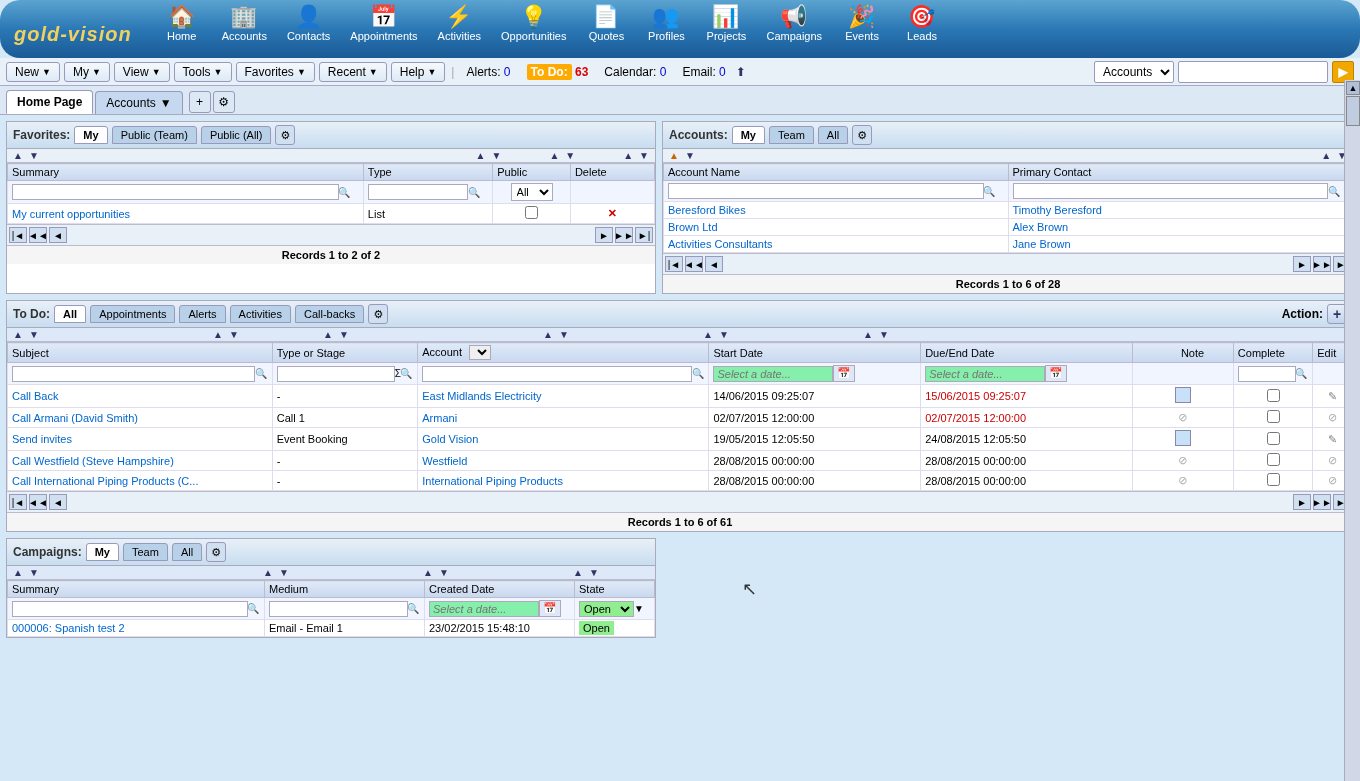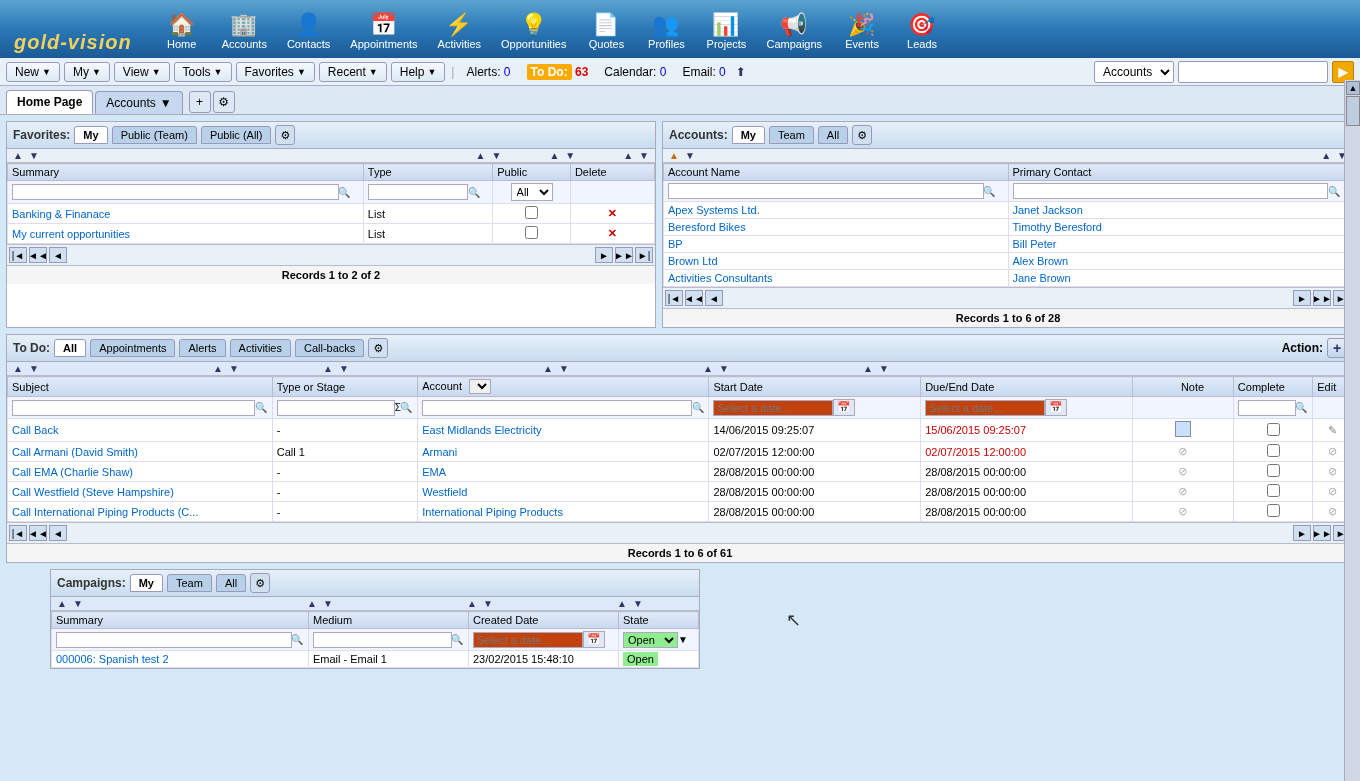--- a/index.html
+++ b/index.html
@@ -3,23 +3,24 @@
   <meta charset="utf-8">
   <style>
     * { box-sizing: border-box; margin: 0; padding: 0; }
     body { font-family: Arial, Helvetica, sans-serif; font-size: 12px; background: #d4e8f7; overflow-x: hidden; }
 
     
     #top-nav {
       background: linear-gradient(180deg, #5ba3d0 0%, #2a78b5 50%, #1a5a96 100%);
       display: flex;
       align-items: flex-end;
-      padding: 4px 4px;
+      padding: 12px 4px;
       height: 58px;
       gap: 0;
+      border-radius: 20px;
     }
     .nav-item {
       display: flex;
       flex-direction: column;
       align-items: center;
       color: white;
       text-decoration: none;
       padding: 4px 10px 4px 10px;
       font-size: 11px;
       cursor: pointer;
@@ -324,21 +325,22 @@
       font-size: 14px;
       font-weight: bold;
       color: #336;
     }
 
     .date-input {
       border: 1px solid #aab;
       font-size: 11px;
       padding: 1px 3px;
       width: 120px;
-      background: #c2410c;
+      background: #86efac;
+      font-style: italic;
     }
     .cal-btn {
       border: 1px solid #aab;
       background: #e0e8f8;
       padding: 1px 3px;
       cursor: pointer;
       font-size: 11px;
     }
 
     .open-state {
@@ -350,21 +352,20 @@
       font-size: 11px;
       background: #90ee90;
     }
 
     .dropdown-arrow { font-size: 9px; }
 
     
     .campaigns-panel {
       width: 650px;
       max-width: 650px;
-      margin-left: 44px;
     }
 
     .highlight-arrow { color: #cc6600; }
   </style>
 </head>
 <body>
 
 <div id="top-nav">
   <div class="logo-area">
     <span class="logo-text">gold-vision</span>
@@ -545,26 +546,20 @@
                   <span style="font-size:10px;">🔍</span>
                 </div>
               </td>
             <td style="text-align:center;">
               <select class="type-select"><option>All</option><option>Yes</option><option>No</option></select>
             </td>
             <td></td>
           </tr>
         </thead>
         <tbody id="favorites-tbody">
-        <tr>
-    <td><a class="link-text">Banking &amp; Finanace</a></td>
-    <td>List</td>
-    <td style="text-align:center;"><input type="checkbox" style=""></td>
-    <td style="text-align:center;"><span class="red-x">✕</span></td>
-  </tr>
             <tr>
     <td><a class="link-text">My current opportunities</a></td>
     <td>List</td>
     <td style="text-align:center;"><input type="checkbox" style=""></td>
     <td style="text-align:center;"><span class="red-x">✕</span></td>
   </tr>
           </tbody>
       </table>
       <div class="pagination">
         <button class="pag-btn">|◄</button>
@@ -609,31 +604,23 @@
               </td>
             <td>
                 <div style="display:flex;align-items:center;">
                   <input class="filter-input" type="text" style="width: calc(100% - 20px);">
                   <span style="font-size:10px;">🔍</span>
                 </div>
               </td>
           </tr>
         </thead>
         <tbody id="accounts-tbody">
-        <tr>
-    <td><a class="link-text">Apex Systems Ltd.</a></td>
-    <td><a class="link-text">Janet Jackson</a></td>
-  </tr>
             <tr>
     <td><a class="link-text">Beresford Bikes</a></td>
     <td><a class="link-text">Timothy Beresford</a></td>
-  </tr>
-            <tr>
-    <td><a class="link-text">BP</a></td>
-    <td><a class="link-text">Bill Peter</a></td>
   </tr>
             <tr>
     <td><a class="link-text">Brown Ltd</a></td>
     <td><a class="link-text">Alex Brown</a></td>
   </tr>
             <tr>
     <td><a class="link-text">Activities Consultants</a></td>
     <td><a class="link-text">Jane Brown</a></td>
   </tr>
           </tbody>
@@ -766,28 +753,28 @@
     <td><a class="link-text">Call Armani (David Smith)</a></td>
     <td>Call 1</td>
     <td><a class="link-text">Armani</a></td>
     <td>02/07/2015 12:00:00</td>
     <td class="overdue-red">02/07/2015 12:00:00</td>
     <td style="text-align:center;"><span class="slash-icon">⊘</span></td>
     <td style="text-align:center;"><input type="checkbox" style=""></td>
     <td style="text-align:center;"><span class="slash-icon">⊘</span></td>
   </tr>
           <tr>
-    <td><a class="link-text">Call EMA (Charlie Shaw)</a></td>
-    <td>-</td>
-    <td><a class="link-text">EMA</a></td>
-    <td>28/08/2015 00:00:00</td>
-    <td class="">28/08/2015 00:00:00</td>
-    <td style="text-align:center;"><span class="slash-icon">⊘</span></td>
+    <td><a class="link-text">Send invites</a></td>
+    <td>Event Booking</td>
+    <td><a class="link-text">Gold Vision</a></td>
+    <td>19/05/2015 12:05:50</td>
+    <td class="">24/08/2015 12:05:50</td>
+    <td style="text-align:center;"><span class="note-icon"></span></td>
     <td style="text-align:center;"><input type="checkbox" style=""></td>
-    <td style="text-align:center;"><span class="slash-icon">⊘</span></td>
+    <td style="text-align:center;"><span class="edit-icon">✎</span></td>
   </tr>
           <tr>
     <td><a class="link-text">Call Westfield (Steve Hampshire)</a></td>
     <td>-</td>
     <td><a class="link-text">Westfield</a></td>
     <td>28/08/2015 00:00:00</td>
     <td class="">28/08/2015 00:00:00</td>
     <td style="text-align:center;"><span class="slash-icon">⊘</span></td>
     <td style="text-align:center;"><input type="checkbox" style=""></td>
     <td style="text-align:center;"><span class="slash-icon">⊘</span></td>

